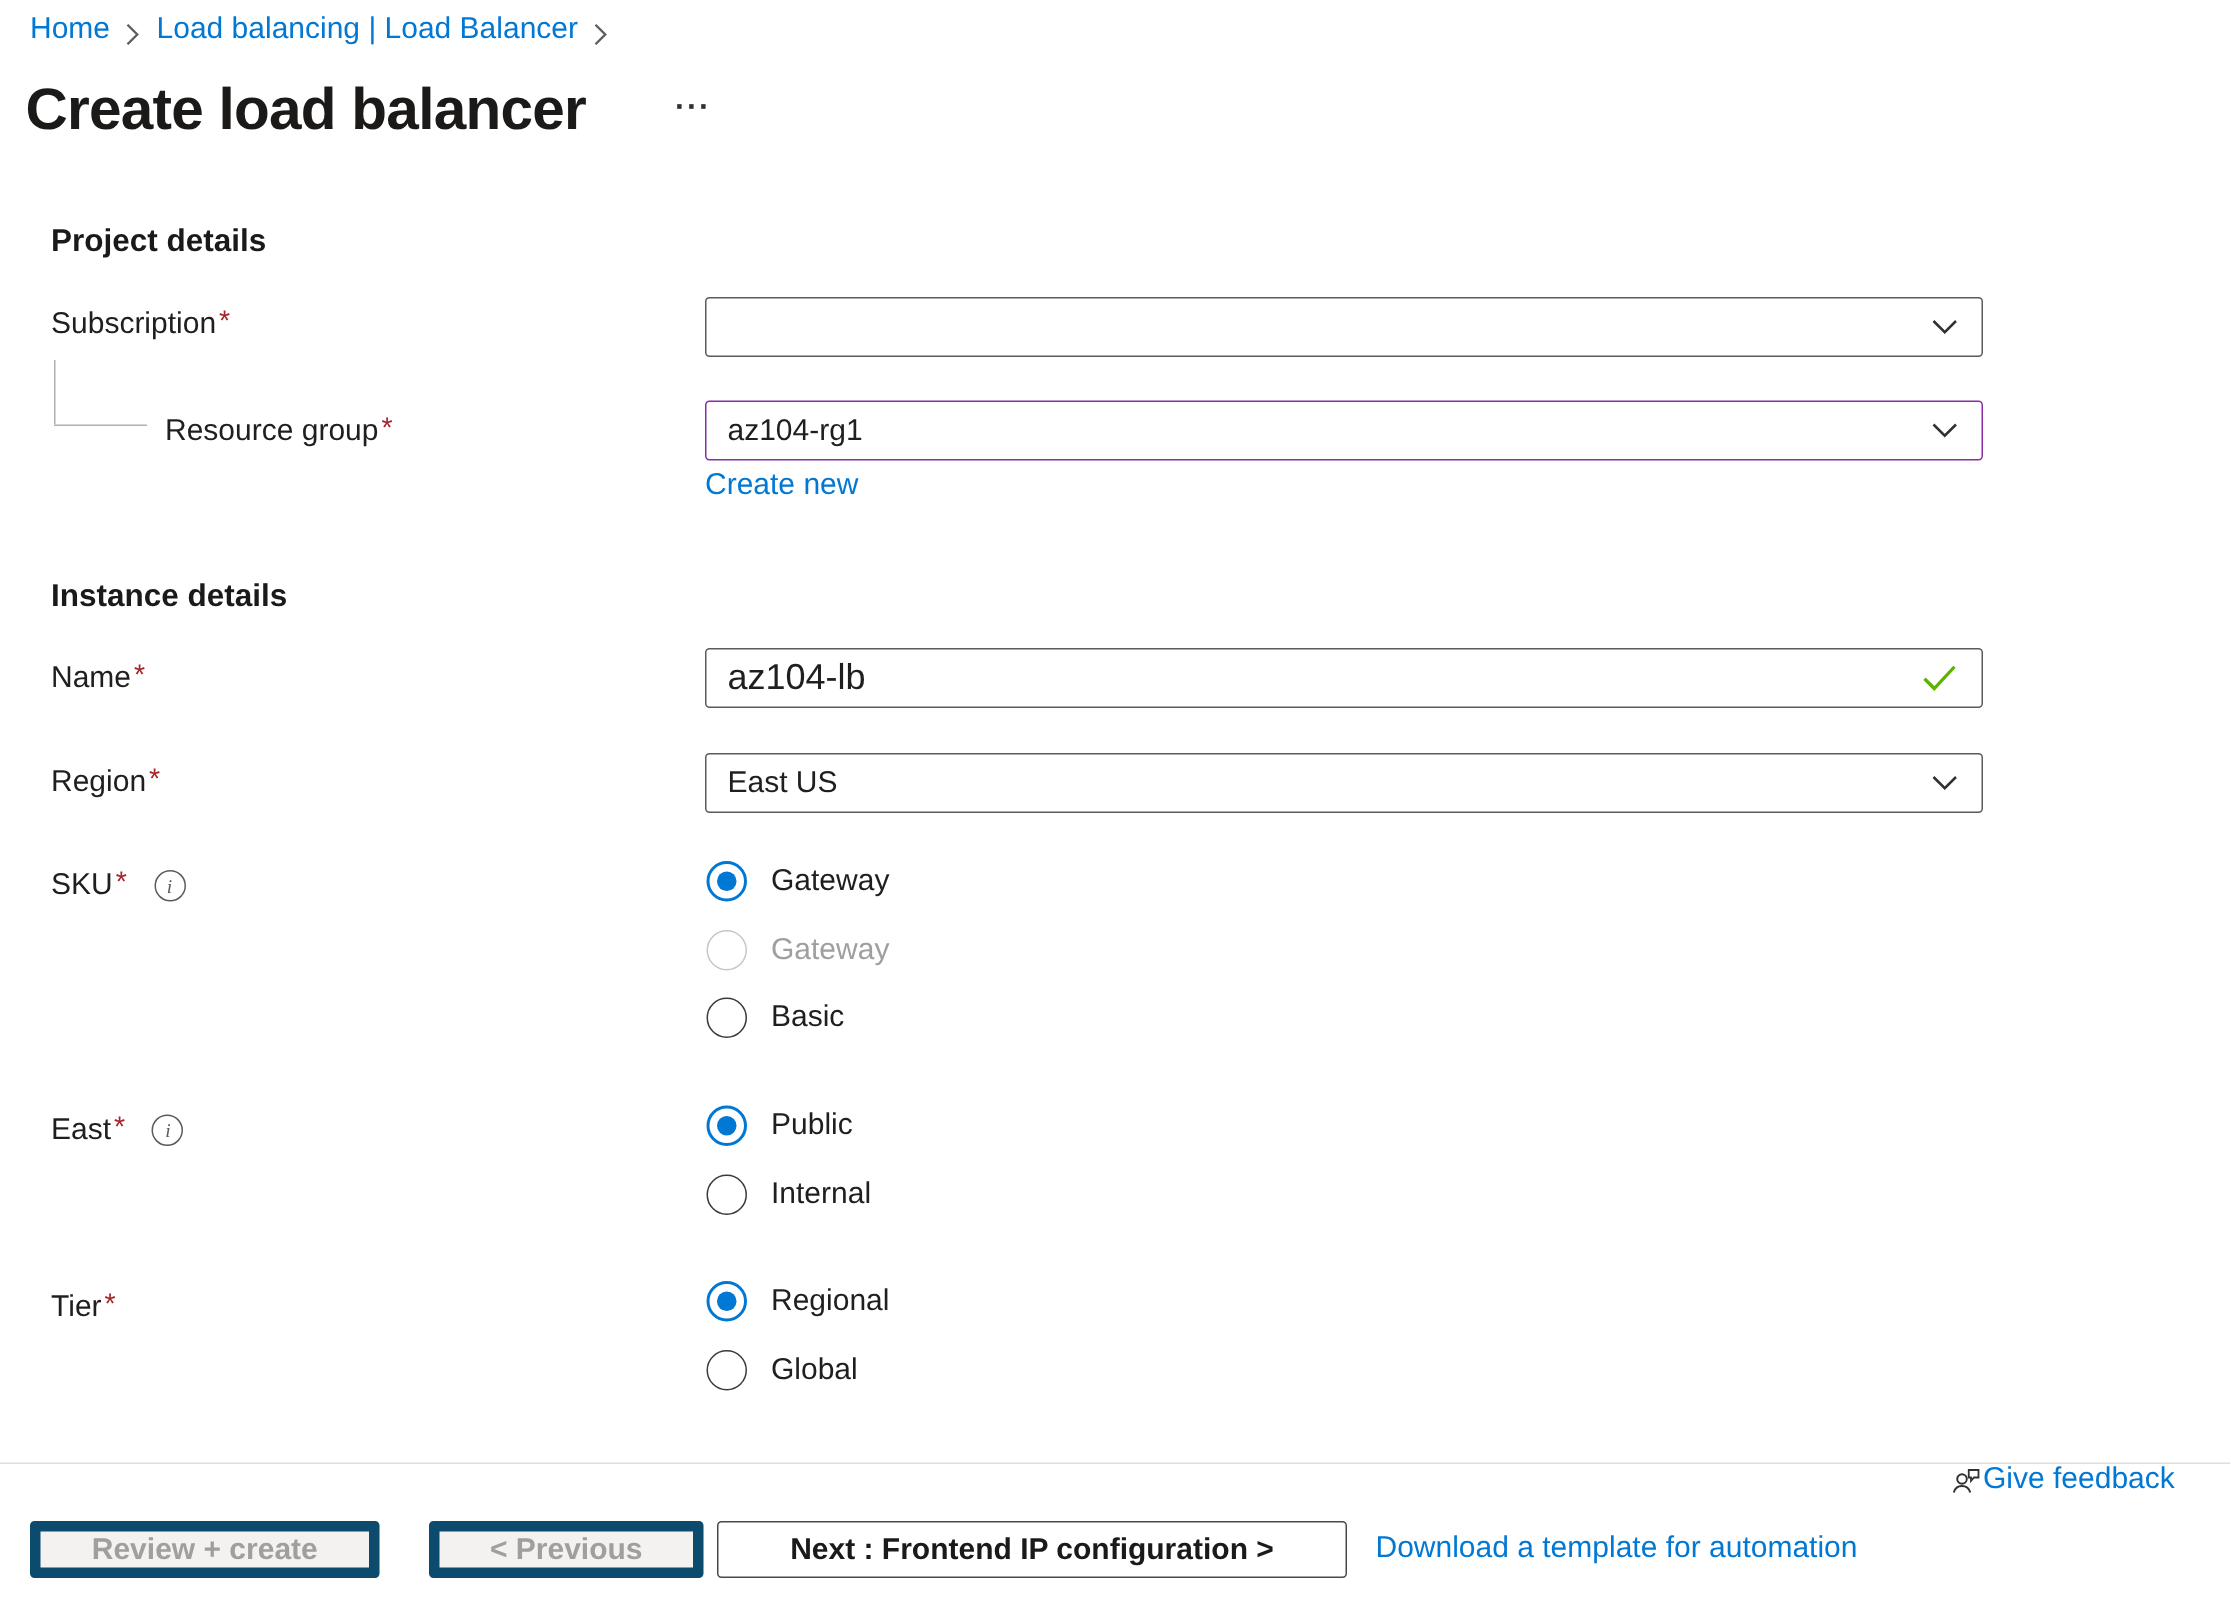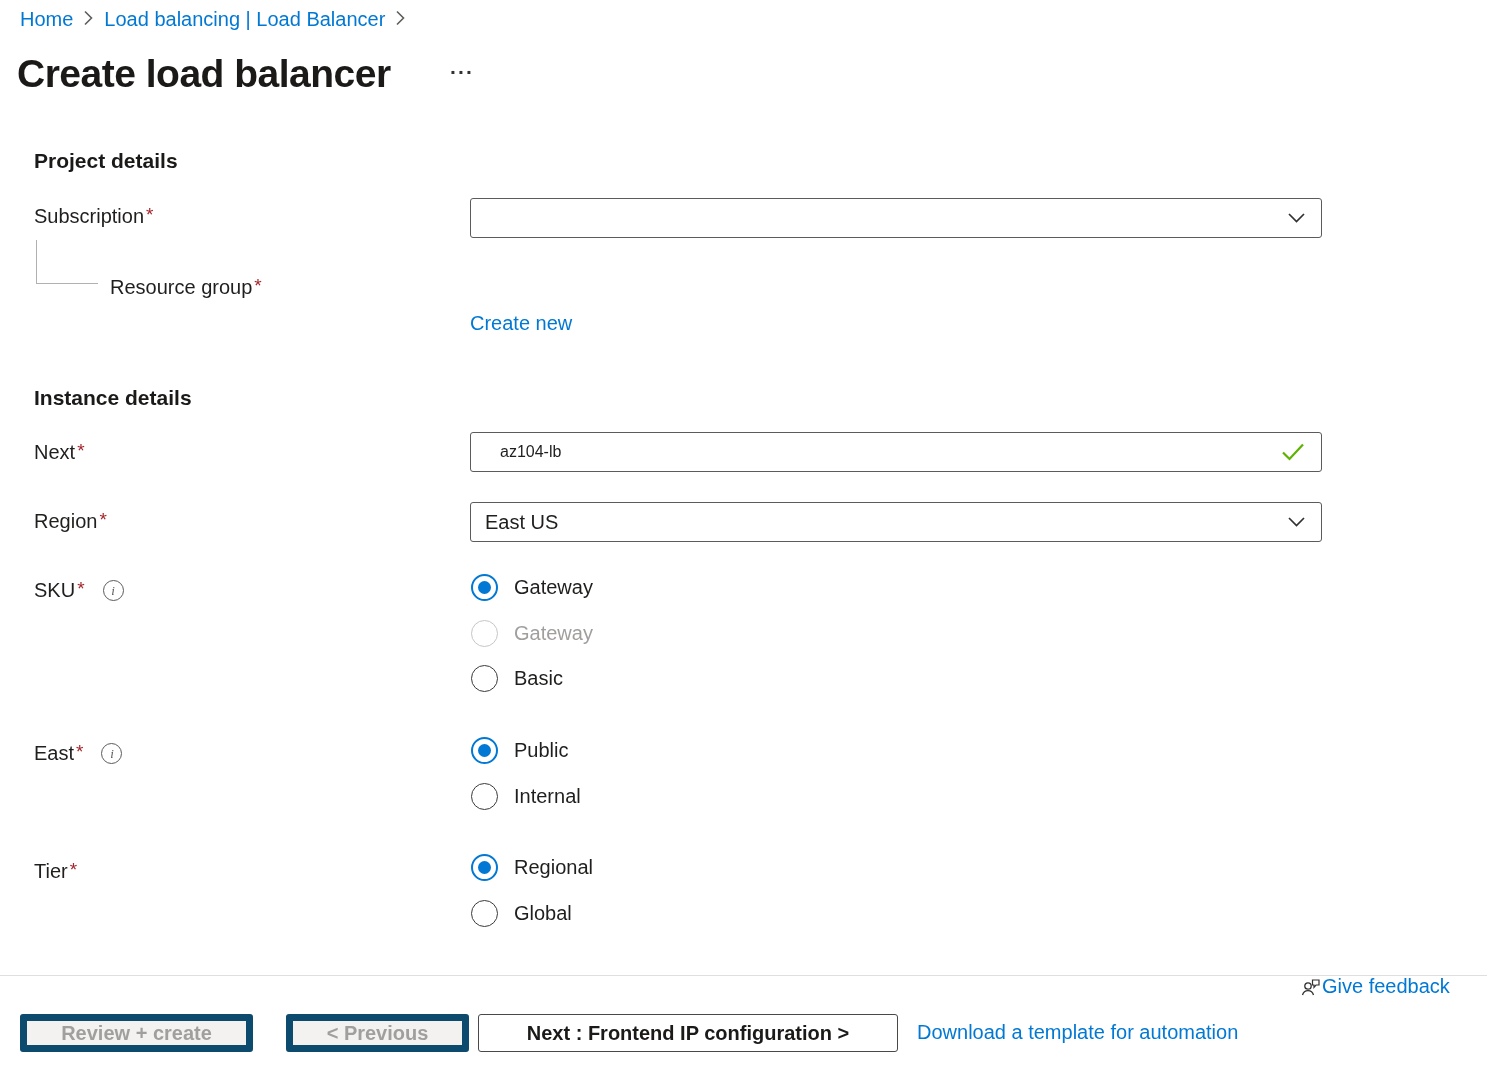--- a/index.html
+++ b/index.html
@@ -1,20 +1,20 @@
 <!DOCTYPE html>
 <html><head>
 <meta charset="utf-8">
 <style>
   * { margin:0; padding:0; box-sizing:border-box; }
   html,body { background:#ffffff; font-family:"Liberation Sans", sans-serif; color:#201f1e; }
   #page { position:relative; width:1487px; height:1074px; background:#fff; overflow:hidden; }
 
   
-  .breadcrumb { position:absolute; left:20px; top:8px; display:flex; align-items:flex-start; gap:11px; font-size:20px; }
+  .breadcrumb { position:absolute; left:20px; top:8px; display:flex; align-items:flex-end; gap:11px; font-size:20px; }
   .crumb-link { color:#0078d4; cursor:pointer; text-decoration:none; }
   .crumb-sep { display:inline-flex; align-items:center; padding-top:2px; }
 
   
   .page-title { position:absolute; left:17px; top:52px; font-size:39px; font-weight:700; color:#1b1a19; letter-spacing:-0.5px; }
   .more-btn { position:absolute; left:450px; top:62px; font-size:21px; font-weight:700; color:#323130; letter-spacing:1px; cursor:pointer; line-height:20px; }
 
   
   .sec-h { position:absolute; font-size:21px; font-weight:700; color:#1b1a19; }
 
@@ -28,21 +28,21 @@
   
   .conn-v { position:absolute; left:36px; top:240px; width:1px; height:43px; background:#b3b0ad; }
   .conn-h { position:absolute; left:36px; top:283px; width:62px; height:1px; background:#b3b0ad; }
 
   
   .field { position:absolute; left:470px; width:852px; height:40px; background:#fff;
            border:1px solid #5c5b5a; border-radius:3px; display:flex; align-items:center;
            padding:0 16px 0 14px; font-size:20px; color:#201f1e; cursor:pointer; }
   .field.purple { border:1.5px solid #8a2da5; }
   .field .chev { margin-left:auto; display:inline-flex; }
-  .field input { border:none; outline:none; flex:1; font-size:16px; font-family:inherit; color:#201f1e; background:transparent; height:100%;margin-left:15px; }
+  .field input { border:none; outline:none; flex:1; font-size:24px; font-family:inherit; color:#201f1e; background:transparent; height:100%; }
   .check { margin-left:auto; display:inline-flex; }
 
   .link { color:#0078d4; font-size:20px; cursor:pointer; text-decoration:none; }
   .create-new { position:absolute; left:470px; top:312px; }
 
   
   .radio-row { position:absolute; left:471px; display:flex; align-items:center; gap:16px; height:28px; cursor:pointer; }
   .radio { width:27px; height:27px; border-radius:50%; flex:0 0 auto; display:flex; align-items:center; justify-content:center; }
   .radio.selected { border:2px solid #0078d4; }
   .radio.selected::after { content:""; width:13px; height:13px; border-radius:50%; background:#0078d4; }
@@ -100,26 +100,34 @@
         </svg>
     </span>
   </div>
 
   <div class="conn-v"></div>
   <div class="conn-h"></div>
 
   <div class="flabel" style="left:110px; top:276px;">
     <span><span>Resource group</span><span class="req">*</span></span>
   </div>
+  <div class="field purple" style="top:267px;">
+    <span>az104-rg1</span>
+    <span class="chev">
+      <svg width="17" height="10" viewBox="0 0 17 10">
+          <path d="M1 1l7.5 7.5L16 1" fill="none" stroke="#323130" stroke-width="1.7"></path>
+        </svg>
+    </span>
+  </div>
   <a class="link create-new">Create new</a>
 
   <h2 class="sec-h" style="left:34px; top:386px;">Instance details</h2>
 
   <div class="flabel" style="left:34px; top:441px;">
-    <span><span>Next</span><span class="req">*</span></span>
+    <span><span>Name</span><span class="req">*</span></span>
   </div>
   <div class="field" style="top:432px; cursor:text;">
     <input type="text" value="az104-lb" style="">
     <span class="check">
       <svg width="24" height="18" viewBox="0 0 24 18">
           <path d="M2 9.5l6.5 6.5L22 1.5" fill="none" stroke="#5db300" stroke-width="2.2"></path>
         </svg>
     </span>
   </div>
 

